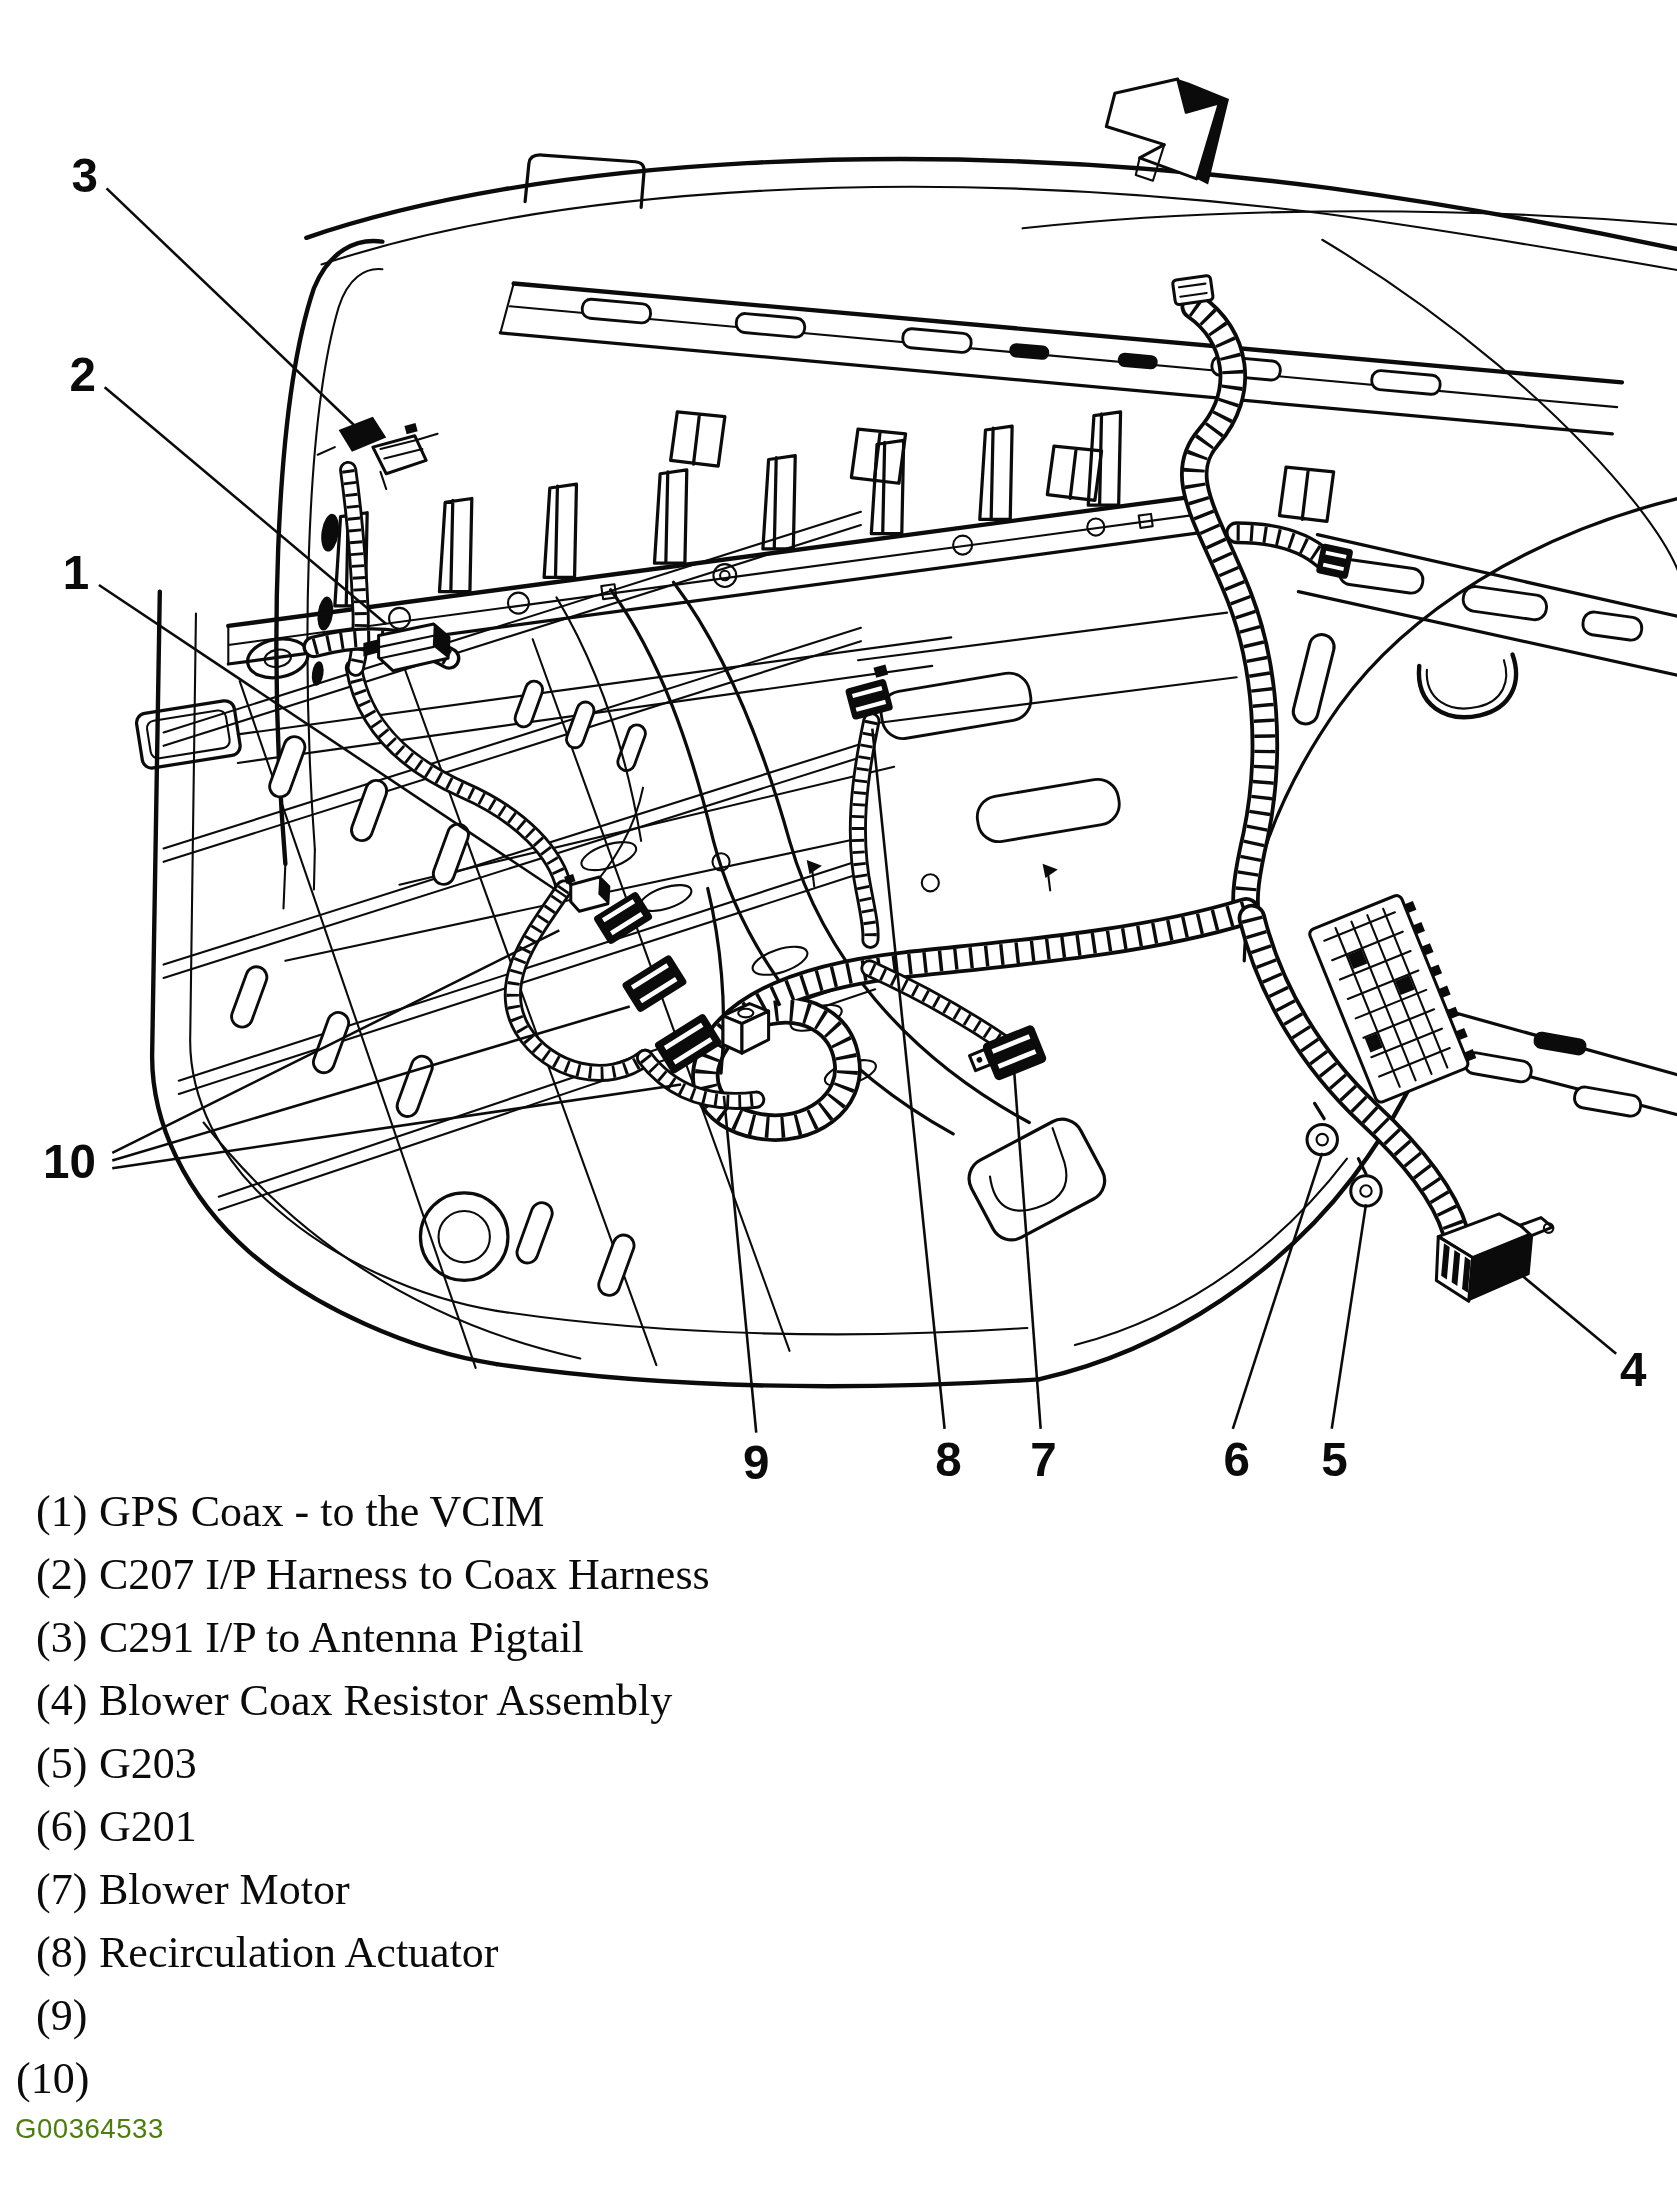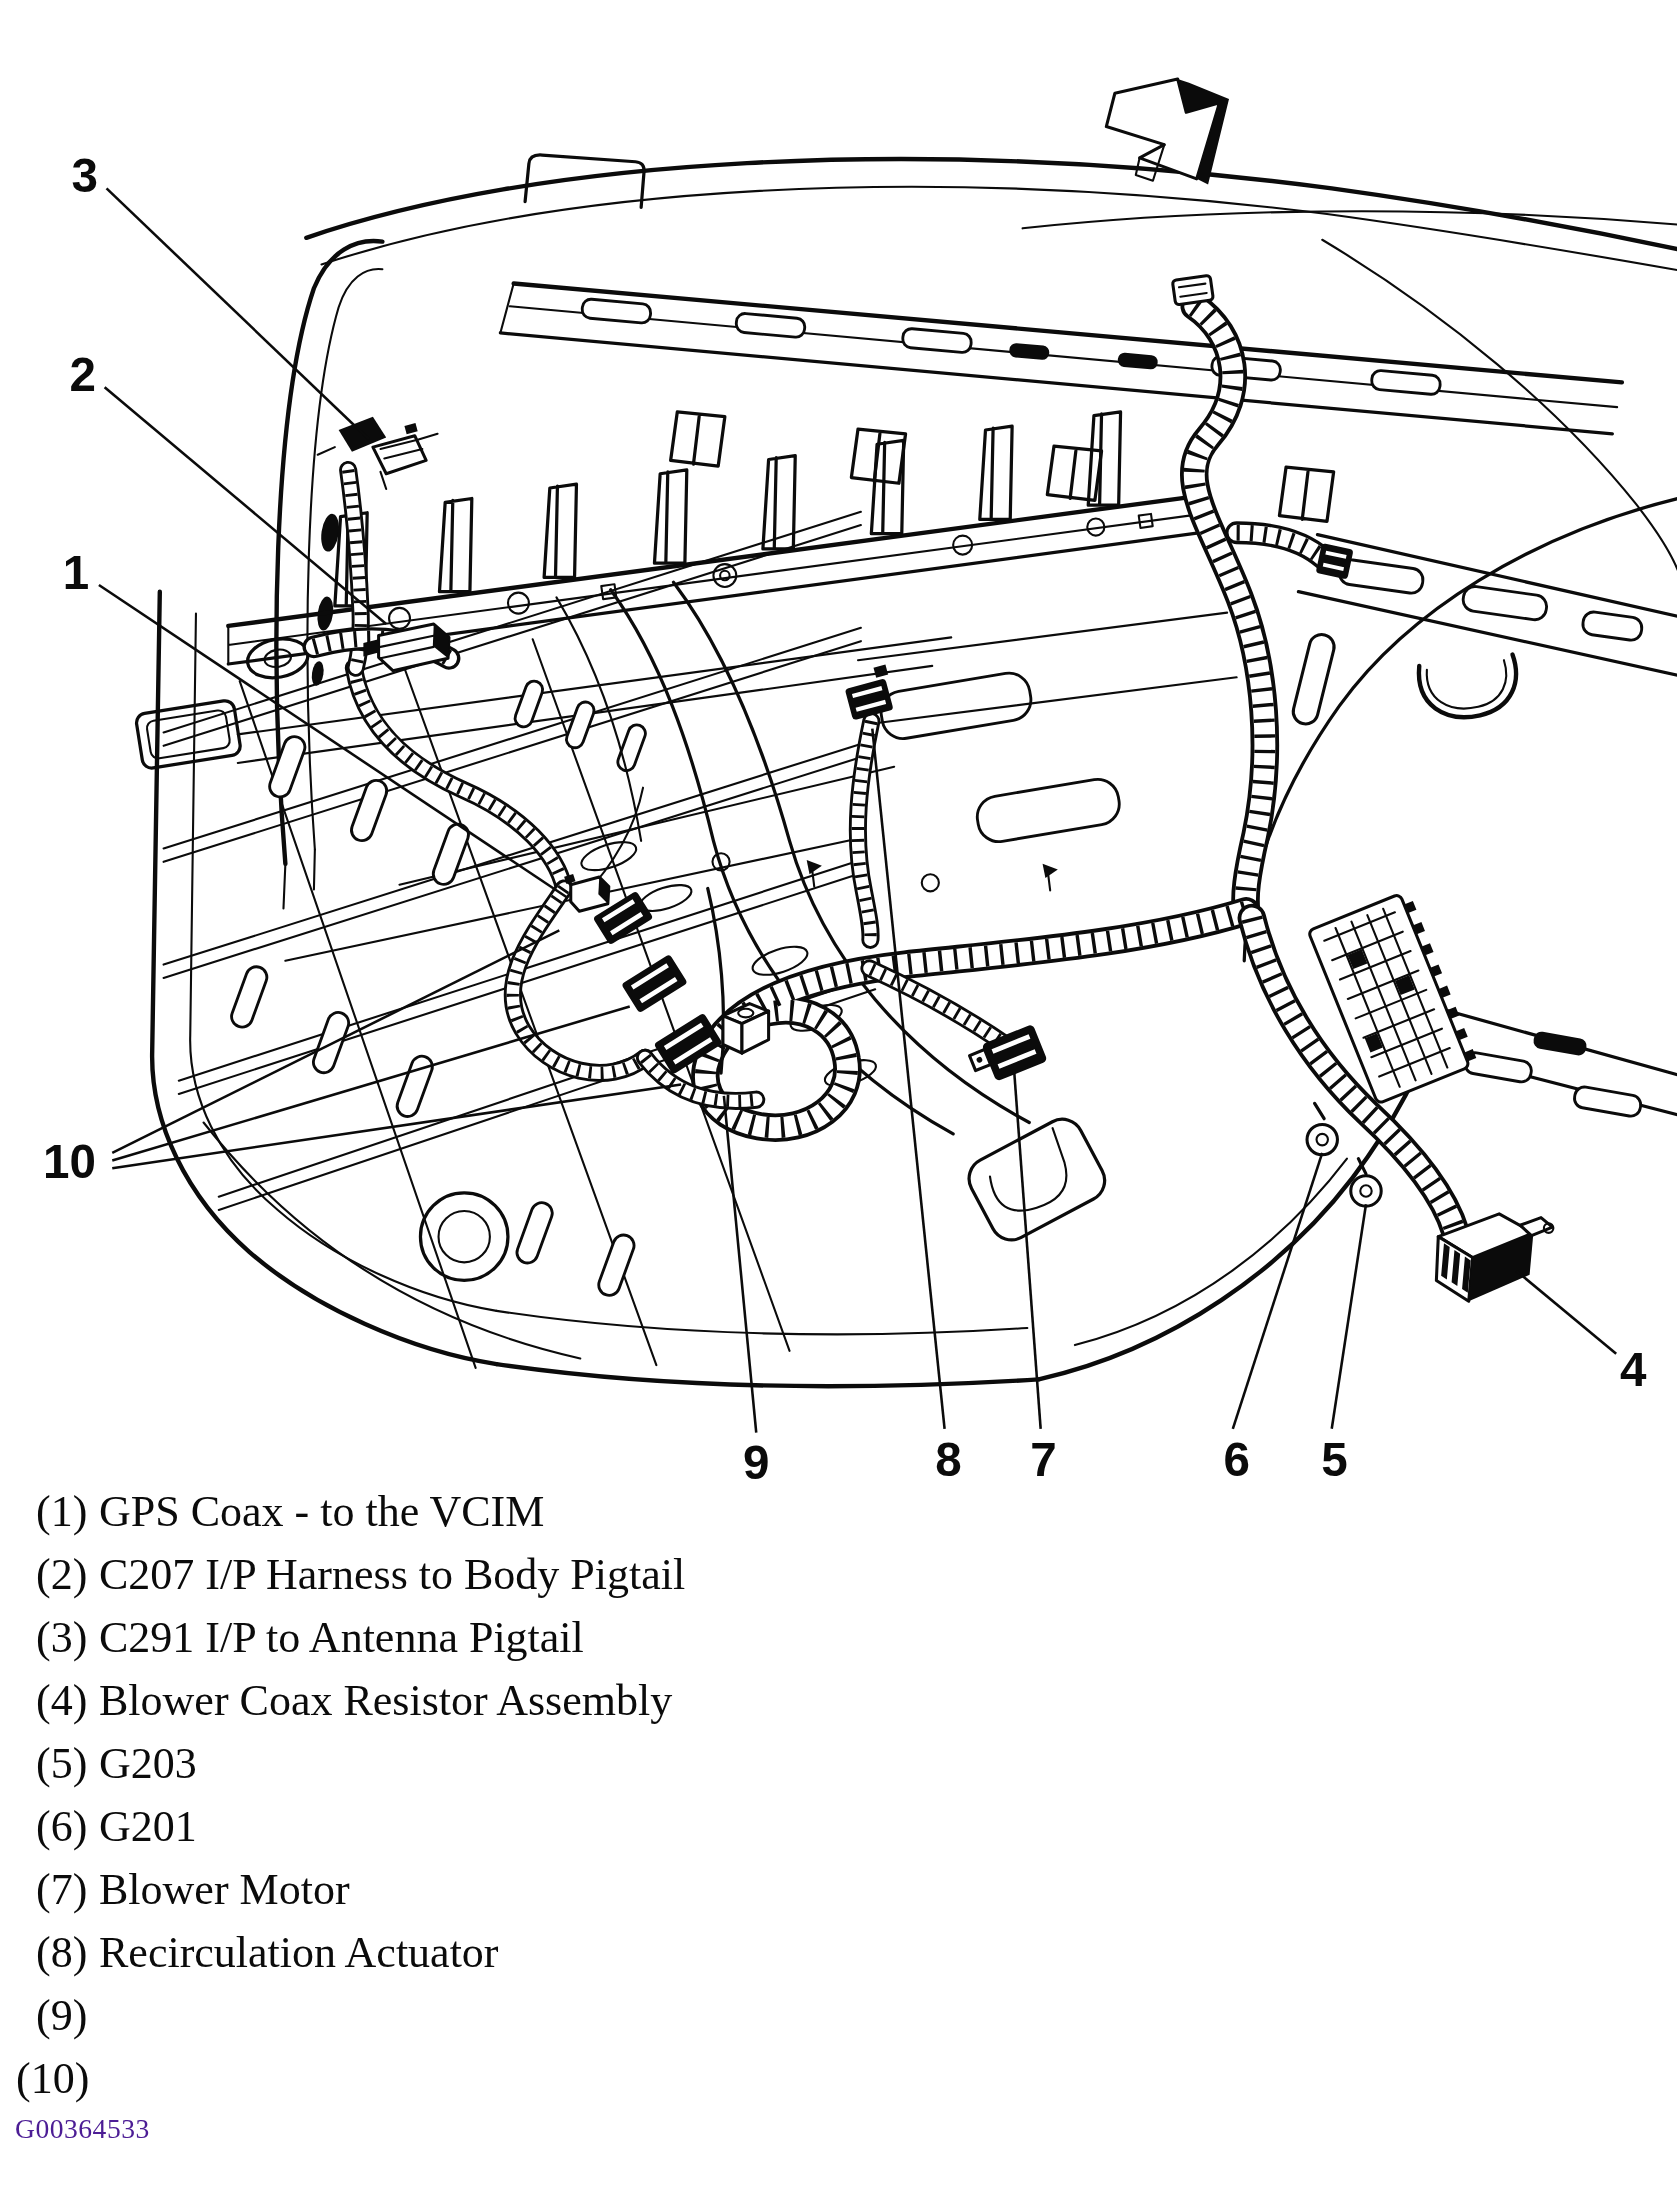--- a/index.html
+++ b/index.html
@@ -26,22 +26,22 @@
   .tube-d{fill:none;stroke:#0b0b0b;stroke-width:13;stroke-dasharray:3 9.5;stroke-linecap:butt}
   .leader{stroke:#0b0b0b;stroke-width:2.7;fill:none}
   .callout-num{font:700 50px "Liberation Sans",sans-serif;fill:#0b0b0b;
                text-anchor:middle;dominant-baseline:central}
   
   .legend{position:absolute;left:0;top:1480px;width:1678px;}
   .legend-row{display:flex;align-items:baseline;height:63px;font-size:44px;line-height:63px;}
   .legend-num{display:inline-block;width:63px;padding-left:36px;white-space:nowrap;}
   .legend-row.wide .legend-num{padding-left:16px;width:80px;}
   .legend-label{white-space:nowrap;text-align:right;}
-  .figure-id{position:absolute;left:15px;top:2113px;font-family:Liberation Serif, serif;
-             font-size:27.6px;letter-spacing:0.5px;color:#4c1d95;}
+  .figure-id{position:absolute;left:15px;top:2113px;font-family:Liberation Sans, sans-serif;
+             font-size:27.6px;letter-spacing:0.5px;color:#4d7c0f;}
 </style>
 </head>
 <body>
 
 <div class="stage">
 
   <svg width="1678" height="1484" viewBox="0 0 1764 1560">
 
     <defs>
       <path id="lm1" d="M1256,322 C1300,352 1312,412 1270,460 C1234,502 1272,548 1303,628 C1330,698 1338,792 1320,878 C1310,922 1308,942 1310,958"></path>
@@ -383,21 +383,21 @@
       </g>
   </svg>
 
   <div class="legend">
     <div class="legend-row">
         <span class="legend-num">(1)</span>
         <span class="legend-label">GPS Coax - to the VCIM</span>
       </div>
     <div class="legend-row">
         <span class="legend-num">(2)</span>
-        <span class="legend-label">C207 I/P Harness to Body Pigtail</span>
+        <span class="legend-label">C207 I/P Harness to Coax Harness</span>
       </div>
     <div class="legend-row">
         <span class="legend-num">(3)</span>
         <span class="legend-label">C291 I/P to Antenna Pigtail</span>
       </div>
     <div class="legend-row">
         <span class="legend-num">(4)</span>
         <span class="legend-label">Blower Coax Resistor Assembly</span>
       </div>
     <div class="legend-row">

